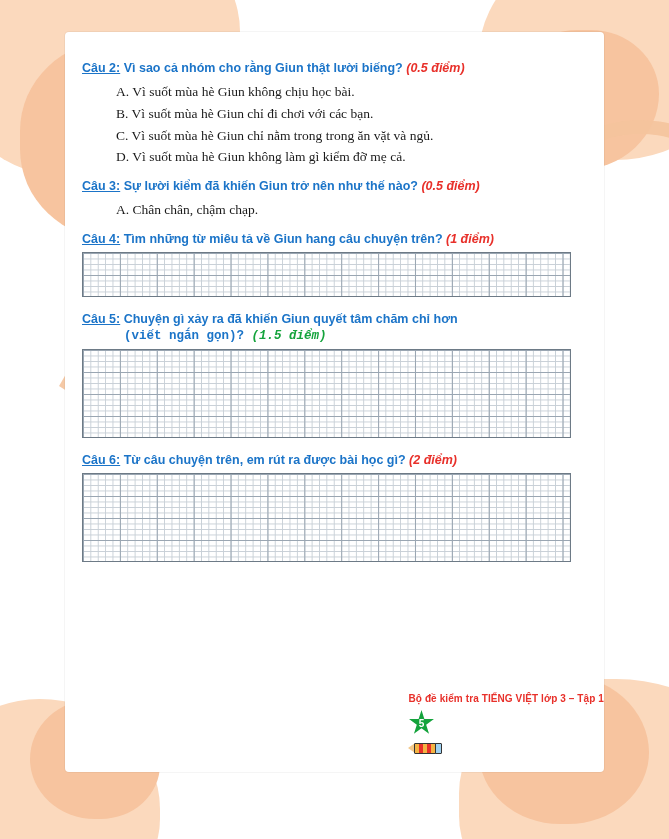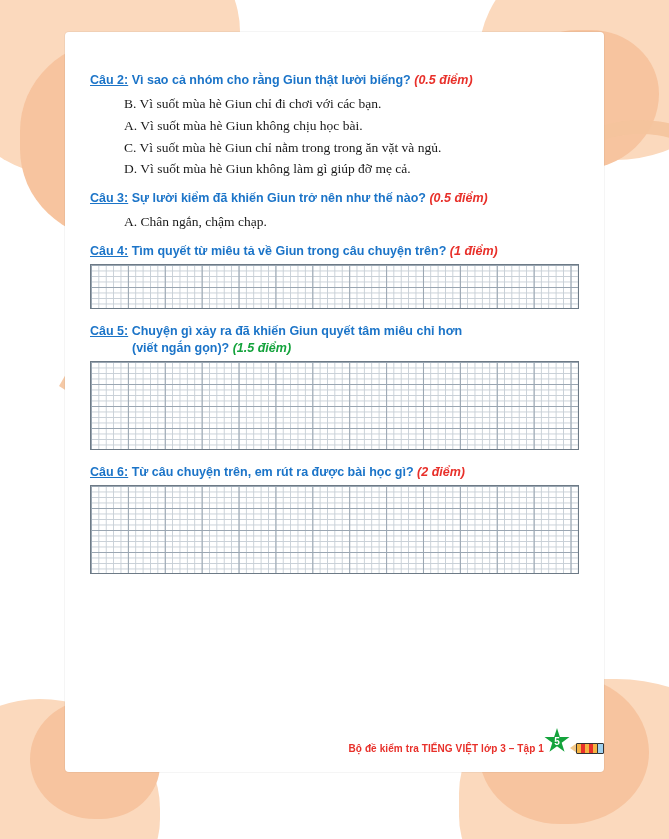--- a/index.html
+++ b/index.html
@@ -101,24 +101,23 @@
     top: 32px;
     width: 539px;
     height: 740px;
     background: #ffffff;
     border-radius: 4px;
     box-shadow: 0 0 0 1px rgba(0,0,0,0.04);
   }
 
   .content {
     position: absolute;
-    left: 25px;
+    left: 17px;
     top: 28px;
     width: 489px;
-    margin-top: 12px;
   }
 
   
   .question {
     margin-bottom: 6px;
   }
   .q-head {
     font-family: "Liberation Sans", sans-serif;
     font-size: 12.5px;
     font-weight: bold;
@@ -133,20 +132,21 @@
     color: #e8302a;
     font-style: italic;
     font-weight: bold;
   }
   .q-head.green .q-points {
     color: #14a33c;
   }
   .q-subline {
     display: block;
     padding-left: 42px;
+    font-family: Liberation Mono, monospace;
   }
 
   .options {
     margin: 0 0 10px 0;
     padding: 0;
     list-style: none;
   }
   .options li {
     font-family: "Liberation Serif", serif;
     font-size: 13.5px;
@@ -175,21 +175,23 @@
   .grid-4 { height: 45px; }
   .grid-5 { height: 89px; }
   .grid-6 { height: 89px; }
 
   
   .footer {
     position: absolute;
     right: 0px;
     bottom: 18px;
     display: flex;
-    align-items: flex-end;
+    align-items: flex-start;
+    gap: 6px;
+    flex-direction: column;
   }
   .footer-text {
     font-family: "Liberation Sans", sans-serif;
     font-size: 10px;
     font-weight: bold;
     color: #e8302a;
     letter-spacing: .1px;
   }
   .page-badge {
     position: relative;
@@ -263,51 +265,51 @@
 <div class="sheet">
   <div class="content">
 
     <div class="question">
       <div class="q-head">
         <span class="q-label">Câu 2:</span>
         <span>Vì sao cả nhóm cho rằng Giun thật lười biếng?</span>
         <span class="q-points">(0.5 điểm)</span>
       </div>
       <ul class="options">
+        <li>A. Vì suốt mùa hè Giun không chịu học bài.</li>
         <li>B. Vì suốt mùa hè Giun chỉ đi chơi với các bạn.</li>
-        <li>A. Vì suốt mùa hè Giun không chịu học bài.</li>
         <li>C. Vì suốt mùa hè Giun chỉ nằm trong trong ăn vặt và ngủ.</li>
-        <li>D. Vì suốt mùa hè Giun không làm gì giúp đỡ mẹ cả.</li>
+        <li>D. Vì suốt mùa hè Giun không làm gì kiểm đỡ mẹ cả.</li>
       </ul>
     </div>
 
     <div class="question">
       <div class="q-head">
         <span class="q-label">Câu 3:</span>
         <span>Sự lười kiểm đã khiến Giun trở nên như thế nào?</span>
         <span class="q-points">(0.5 điểm)</span>
       </div>
       <ul class="options">
-        <li>A. Chân ngắn, chậm chạp.</li>
+        <li>A. Chân chân, chậm chạp.</li>
       </ul>
     </div>
 
     <div class="question">
       <div class="q-head">
         <span class="q-label">Câu 4:</span>
-        <span>Tìm quyết từ miêu tả về Giun trong câu chuyện trên?</span>
+        <span>Tìm những từ miêu tả về Giun hang câu chuyện trên?</span>
         <span class="q-points">(1 điểm)</span>
       </div>
       <div class="grid grid-4"></div>
     </div>
 
     <div class="question">
       <div class="q-head green">
         <span class="q-label">Câu 5:</span>
-        <span>Chuyện gì xảy ra đã khiến Giun quyết tâm miêu chỉ hơn</span>
+        <span>Chuyện gì xảy ra đã khiến Giun quyết tâm chăm chỉ hơn</span>
         <span class="q-subline">
           <span>(viết ngắn gọn)?</span>
           <span class="q-points">(1.5 điểm)</span>
         </span>
       </div>
       <div class="grid grid-5"></div>
     </div>
 
     <div class="question">
       <div class="q-head">

